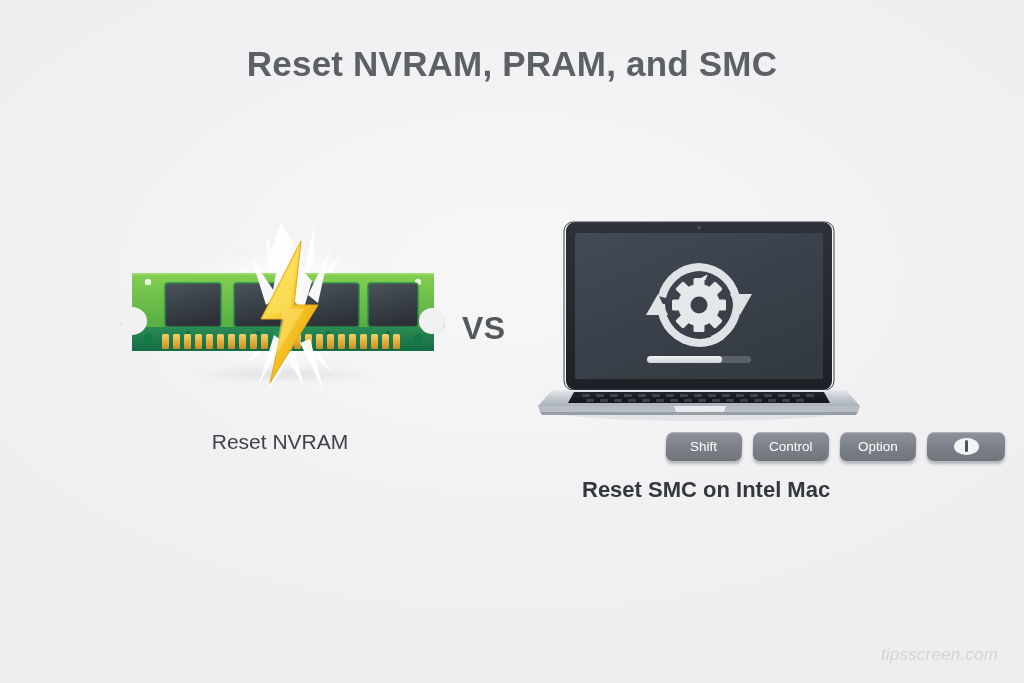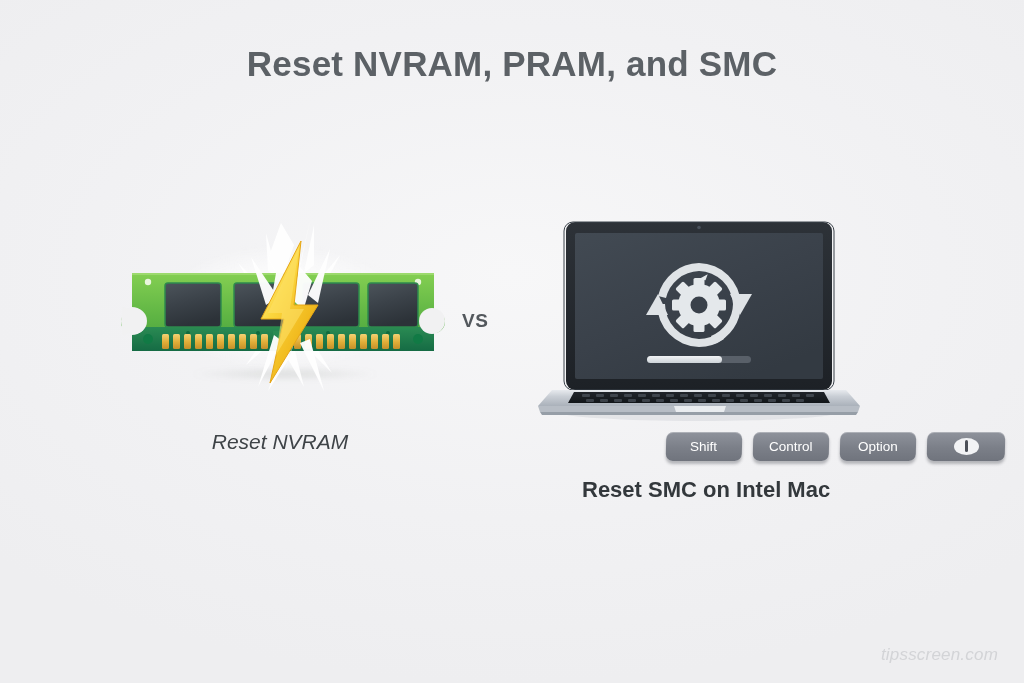--- a/index.html
+++ b/index.html
@@ -35,37 +35,36 @@
     color: #5c6166;
     letter-spacing: 0.2px;
     white-space: nowrap;
   }
 
   
   .vs {
     position: absolute;
     left: 462px;
     top: 310px;
-    font-size: 19px;
+    font-size: 32px;
     font-weight: bold;
     color: #53585d;
     letter-spacing: 0.5px;
   }
 
   
   .caption-left {
     position: absolute;
     left: 120px;
     top: 430px;
     width: 320px;
     text-align: center;
     font-size: 21px;
     color: #3e4347;
     font-weight: normal;
-    font-style: italic;
   }
 
   
   .caption-right {
     position: absolute;
     left: 582px;
     top: 477px;
     width: 320px;
     text-align: left;
     font-size: 22px;

